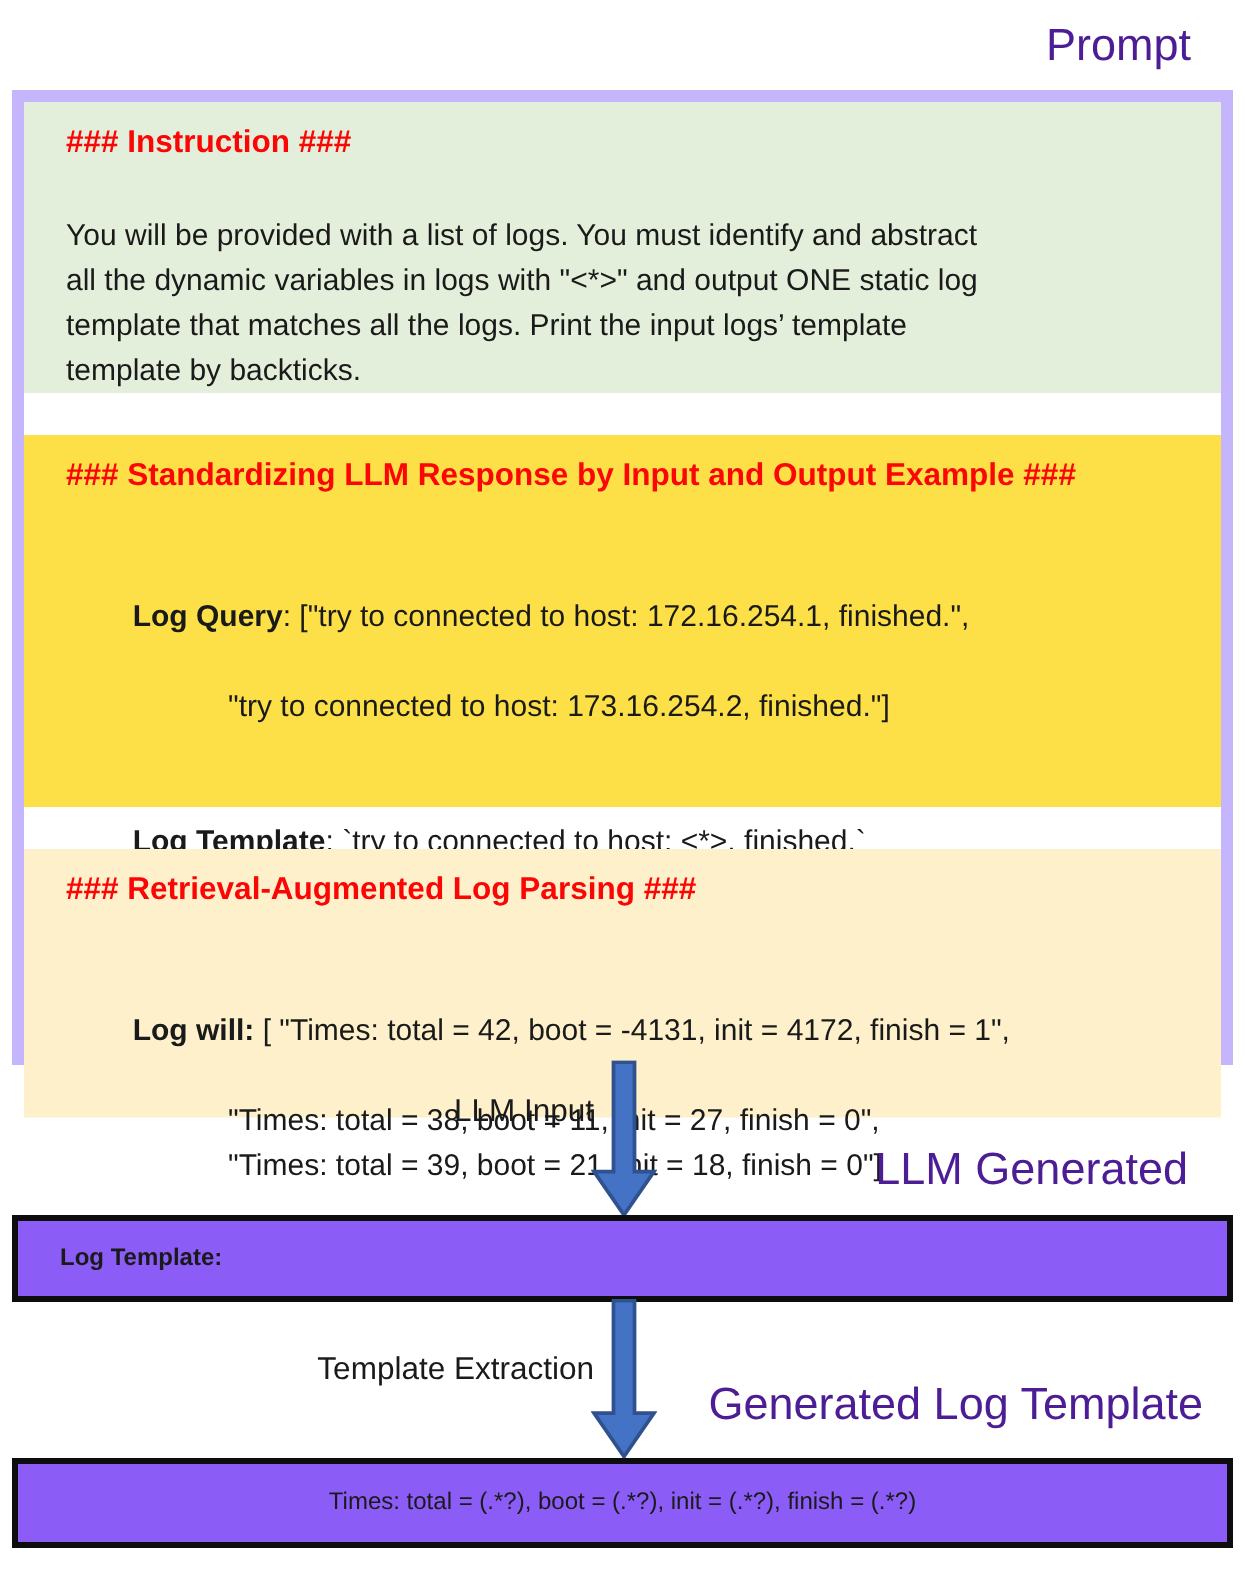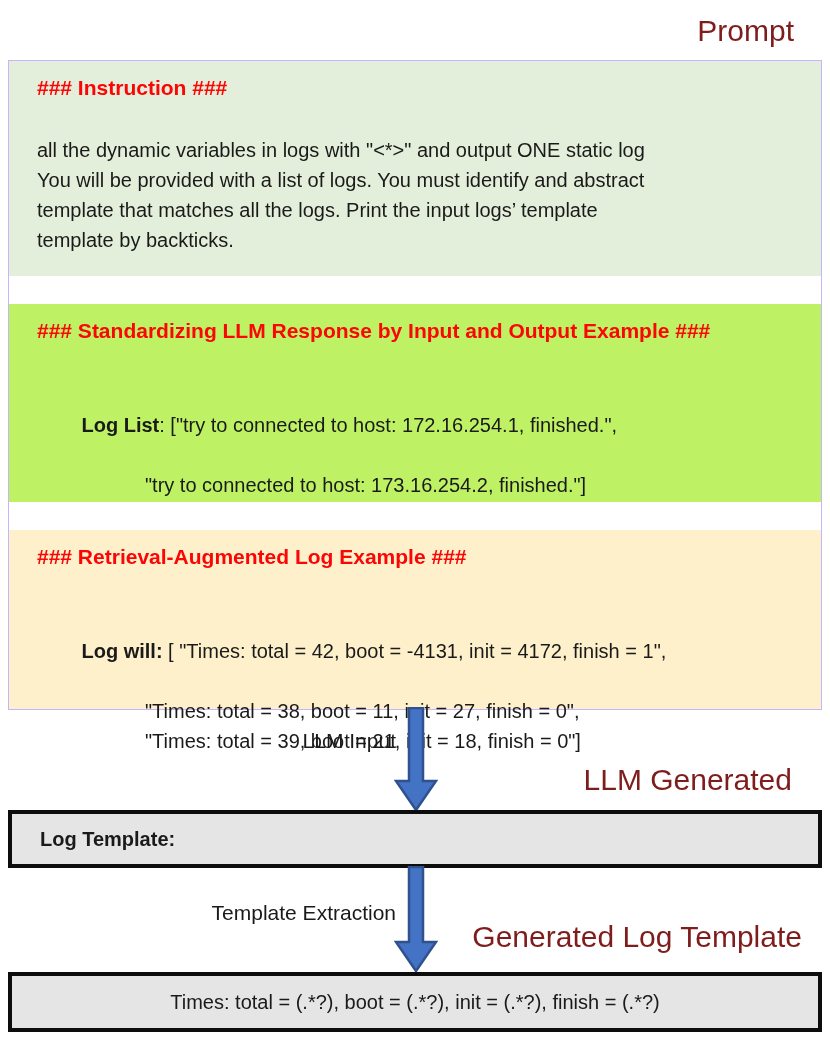--- a/index.html
+++ b/index.html
@@ -8,43 +8,43 @@
     width: 830px;
     height: 1055px;
     background: #ffffff;
     font-family: "Liberation Sans", sans-serif;
     color: #1a1a1a;
     overflow: hidden;
   }
   .big-title {
     position: absolute;
     font-size: 30px;
-    color: #7f1d1d;
+    color: #4c1d95;
     white-space: nowrap;
   }
   .prompt-box {
     position: absolute;
     left: 8px;
     top: 60px;
     width: 814px;
     height: 650px;
-    border: 1px solid #c4b5fd;
+    border: 8px solid #c4b5fd;
     box-sizing: border-box;
     display: flex;
     flex-direction: column;
     gap: 28px;
   }
   .section {
     box-sizing: border-box;
     padding: 14px 28px 0 28px;
     font-size: 20px;
     line-height: 30px;
   }
   .section-instruction { height: 236px; background: #e4efdb; }
-  .section-example     { height: 198px; background: #bef264; }
+  .section-example     { height: 248px; background: #fde047; }
   .section-retrieval   { height: 179px; background: #fdf0cb; }
   .red-header {
     color: #fb0505;
     font-weight: bold;
     font-size: 21px;
     line-height: 26px;
     white-space: nowrap;
   }
   .body-block { margin-top: 34px; }
   .bold { font-weight: bold; }
@@ -62,61 +62,61 @@
     font-size: 21px;
     color: #1a1a1a;
     white-space: nowrap;
   }
   .out-box {
     position: absolute;
     left: 8px;
     width: 814px;
     border: 4px solid #0d0d0d;
     box-sizing: border-box;
-    background: #e5e5e5;
-    font-size: 20px;
+    background: #8b5cf6;
+    font-size: 16px;
     display: flex;
     align-items: center;
   }
   .out-box-response { top: 810px; height: 58px; padding-left: 28px; }
   .out-box-generated { top: 972px; height: 60px; justify-content: center; }
   .pre { white-space: pre-wrap; }
 </style>
 </head>
 <body>
 
 <div class="canvas">
 
   <div class="big-title" style="top: 14px; right: 36px;">Prompt</div>
 
   <div class="prompt-box">
 
     <div class="section section-instruction">
       <div class="red-header">### Instruction ###</div>
       <div class="body-block">
+        <div class="line">You will be provided with a list of logs. You must identify and abstract</div>
         <div class="line">all the dynamic variables in logs with "&lt;*&gt;" and output ONE static log</div>
-        <div class="line">You will be provided with a list of logs. You must identify and abstract</div>
         <div class="line">template that matches all the logs. Print the input logs’ template</div>
         <div class="line">template by backticks.</div>
       </div>
     </div>
 
     <div class="section section-example">
       <div class="red-header">### Standardizing LLM Response by Input and Output Example ###</div>
       <div class="mt-lg line">
-        <span class="bold">Log List</span><span class="pre">: ["try to connected to host: 172.16.254.1, finished.",</span>
+        <span class="bold">Log Query</span><span class="pre">: ["try to connected to host: 172.16.254.1, finished.",</span>
       </div>
       <div class="line indent">"try to connected to host: 173.16.254.2, finished."]</div>
       <div class="mt-md line">
         <span class="bold">Log Template</span><span class="pre">: `try to connected to host: &lt;*&gt;, finished.`</span>
       </div>
     </div>
 
     <div class="section section-retrieval">
-      <div class="red-header">### Retrieval-Augmented Log Example ###</div>
+      <div class="red-header">### Retrieval-Augmented Log Parsing ###</div>
       <div class="mt-lg line">
         <span class="bold">Log will:</span><span class="pre"> [ "Times: total = 42, boot = -4131, init = 4172, finish = 1",</span>
       </div>
       <div class="line indent">"Times: total = 38, boot = 11, init = 27, finish = 0",</div>
       <div class="line indent">"Times: total = 39, boot = 21, init = 18, finish = 0"]</div>
     </div>
 
   </div>
 
   <svg class="arrow" style="left: 394px; top: 707px; height: 106px;" viewBox="0 0 44 106">

